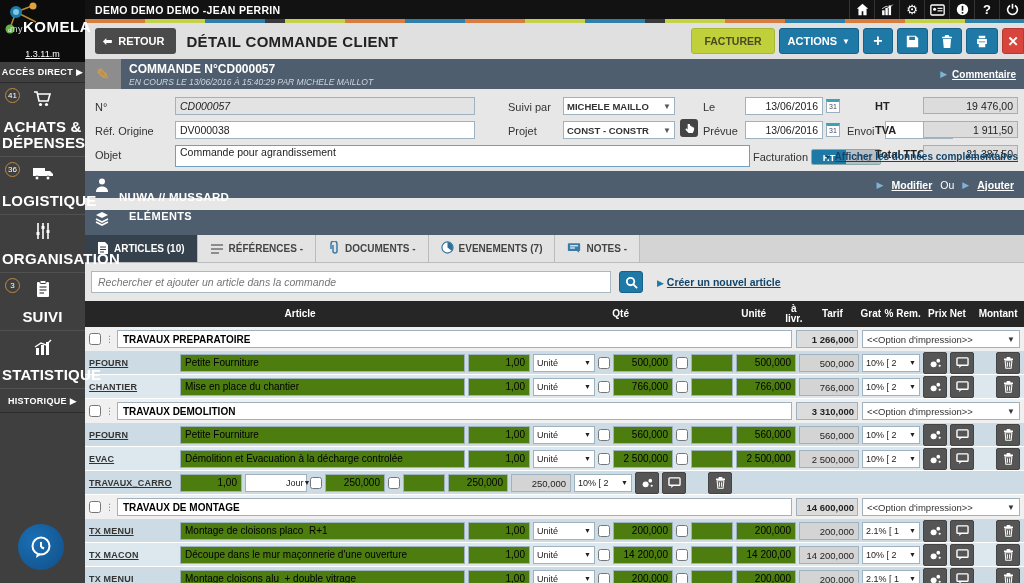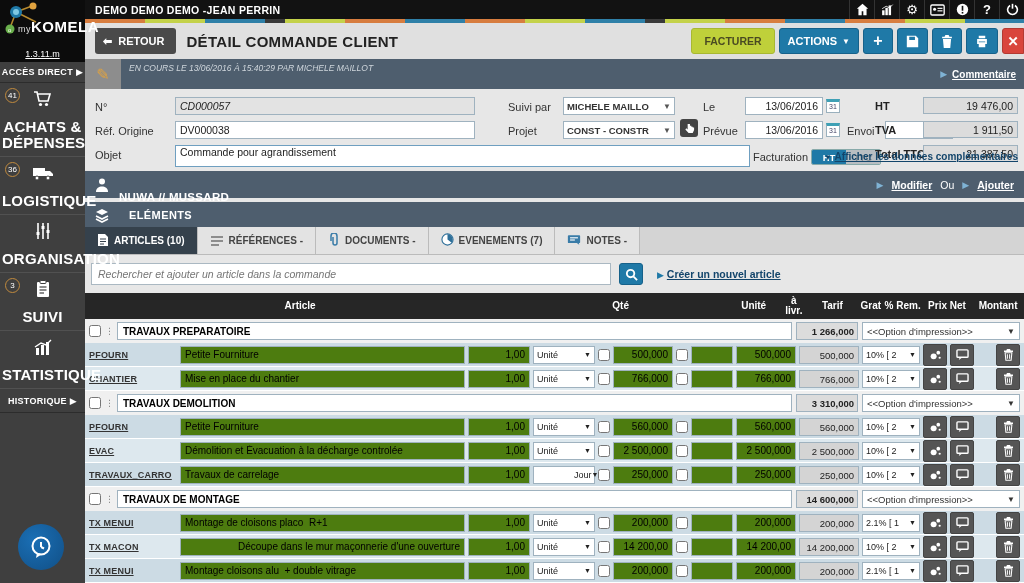--- a/index.html
+++ b/index.html
@@ -17,21 +17,21 @@
   .stripe { position:absolute; left:85px; top:19px; width:939px; height:4px;
     background:repeating-linear-gradient(90deg,
       #d77d3f 0 60px, #c4d24a 60px 120px, #2f80a8 120px 180px,
       #3a3a3a 180px 200px, #c4d24a 200px 260px, #d77d3f 260px 320px, #2f80a8 320px 380px); }
 
   
   .sidebar { position:absolute; left:0; top:0; width:85px; height:583px; background:#3f3f3f; z-index:6;
     display:flex; flex-direction:column; }
   .logo-block { height:62px; background:#0c0c0c; color:#fff; position:relative; padding-top:2px; }
   .logo-net { position:absolute; left:2px; top:2px; }
-  .logo-text { position:absolute; left:18px; top:18px; font-size:15px; font-weight:bold; letter-spacing:.5px; }
+  .logo-text { position:absolute; left:10px; top:18px; font-size:15px; font-weight:bold; letter-spacing:.5px; }
   .logo-my { font-size:9px; font-weight:normal; color:#ddd; }
   .logo-version { position:absolute; left:0; right:0; bottom:3px; text-align:center; font-size:9px;
     color:#fff; text-decoration:underline; cursor:pointer; }
   .side-small { height:21px; background:#3f3f3f; border-bottom:1px solid #2c2c2c; color:#fff;
     font-size:9px; font-weight:bold; display:flex; align-items:center; justify-content:center; gap:3px;
     letter-spacing:.3px; cursor:pointer; }
   .side-item { position:relative; border-bottom:1px solid #515151; color:#fff; text-align:center;
     padding:6px 2px 5px; cursor:pointer; background:#3f3f3f; }
   .side-item.active { background:#0a0a0a; border-left:4px solid #e09a3e; }
   .side-item .s-ico { height:20px; display:flex; align-items:center; justify-content:center; }
@@ -91,21 +91,21 @@
   .afficher { position:absolute; right:6px; top:62px; font-size:10px; }
   .afficher .tri { color:#13456b; font-size:8px; }
 
   .client-bar { height:27px; margin-top:2px; display:flex; align-items:center; }
   .client-ico { width:34px; display:flex; justify-content:center; }
   .client-name { font-weight:bold; font-size:11.5px; letter-spacing:.3px;margin-top:25px; }
   .client-links { margin-left:auto; margin-right:10px; font-size:10.5px; display:flex; gap:8px; align-items:center; }
   .client-links a { color:#fff; font-weight:bold; text-decoration:underline; cursor:pointer; }
   .client-links .ou { text-decoration:none; font-weight:normal; }
 
-  .elements-bar { height:25px; margin-top:4px; display:flex; align-items:center; gap:10px; }
+  .elements-bar { height:25px; margin-top:12px; display:flex; gap:10px; }
   .elem-ico { width:34px; display:flex; justify-content:center; }
   .elements-bar .t { font-weight:bold; font-size:11px; letter-spacing:.4px; }
 
   .tabs { display:flex; background:#d4d4d4; border-bottom:1px solid #bbb; height:28px; align-items:stretch; }
   .tab { display:flex; align-items:center; gap:5px; padding:0 12px; border-right:1px solid #bbb;
     background:#e3e3e3; color:#444; font-weight:bold; font-size:10px; cursor:pointer; }
   .tab.active { background:#35414c; color:#fff; }
   .tab svg { flex:0 0 auto; }
 
   .search-row { display:flex; align-items:center; padding:8px 6px 8px 6px; gap:8px; }
@@ -328,20 +328,21 @@
         <span>✕</span>
       </button>
     </div>
   </div>
 
   <div class="cmd-bar slate">
     <div class="pencil-box">
       <span>✎</span>
     </div>
     <div class="cmd-texts">
+      <div class="cmd-title">COMMANDE N°CD000057</div>
       <div class="cmd-sub">EN COURS LE 13/06/2016 À 15:40:29 PAR MICHELE MAILLOT</div>
     </div>
     <div class="cmd-comment">
       <span class="arrow-blue">▶</span>
       <a>Commentaire</a>
     </div>
   </div>
 
   <div class="form-area">
     <span class="f-label" style="left:10px; top:12px;">N°</span>
@@ -668,21 +669,20 @@
         <span class="spacer-flex" style="flex: 0 0 16px;"></span>
         <span class="act-btn">
           <svg width="11" height="12" viewBox="0 0 14 16">
             <path fill="#fff" d="M5 0h4l1 2h3v2H1V2h3z"></path>
             <path fill="none" stroke="#fff" stroke-width="1.4" d="M2.5 5h9l-1 10h-7z M5.5 7v6 M8.5 7v6"></path>
           </svg>
         </span>
       </div>
       <div class="det-row even">
         <a class="code-link">TRAVAUX_CARRO</a>
-        <input class="cell-in" value="Travaux de carrelage" style="flex: 1 1 0%;">
         <input class="cell-in num" value="1,00" style="flex: 0 0 62px; width: 62px;">
         <div class="tva-sel" style="flex: 0 0 62px; width: 62px; padding-left: 40px;">
           <span>Jour</span>
           <span class="cart">▼</span>
         </div>
         <input class="cb" type="checkbox" style="">
         <input class="cell-in num" value="250,000" style="flex: 0 0 60px; width: 60px;">
         <input class="cb" type="checkbox" style="">
         <input class="cell-in num" style="flex: 0 0 42px; width: 42px;">
         <input class="cell-in num" value="250,000" style="flex: 0 0 60px; width: 60px;">
@@ -756,21 +756,21 @@
         <span class="spacer-flex" style="flex: 0 0 16px;"></span>
         <span class="act-btn">
           <svg width="11" height="12" viewBox="0 0 14 16">
             <path fill="#fff" d="M5 0h4l1 2h3v2H1V2h3z"></path>
             <path fill="none" stroke="#fff" stroke-width="1.4" d="M2.5 5h9l-1 10h-7z M5.5 7v6 M8.5 7v6"></path>
           </svg>
         </span>
       </div>
       <div class="det-row odd">
         <a class="code-link">TX MACON</a>
-        <input class="cell-in" value="Découpe dans le mur maçonnerie d'une ouverture" style="flex: 1 1 0%; text-align: right;">
+        <input class="cell-in" value="Découpe dans le mur maçonnerie d'une ouverture" style="flex: 1 1 0%;">
         <input class="cell-in num" value="1,00" style="flex: 0 0 62px; width: 62px;">
         <div class="tva-sel" style="flex: 0 0 62px; width: 62px;">
           <span>Unité</span>
           <span class="cart">▼</span>
         </div>
         <input class="cb" type="checkbox" style="">
         <input class="cell-in num" value="14 200,00" style="flex: 0 0 60px; width: 60px;">
         <input class="cb" type="checkbox" style="">
         <input class="cell-in num" style="flex: 0 0 42px; width: 42px;">
         <input class="cell-in num" value="14 200,00" style="flex: 0 0 60px; width: 60px;">

